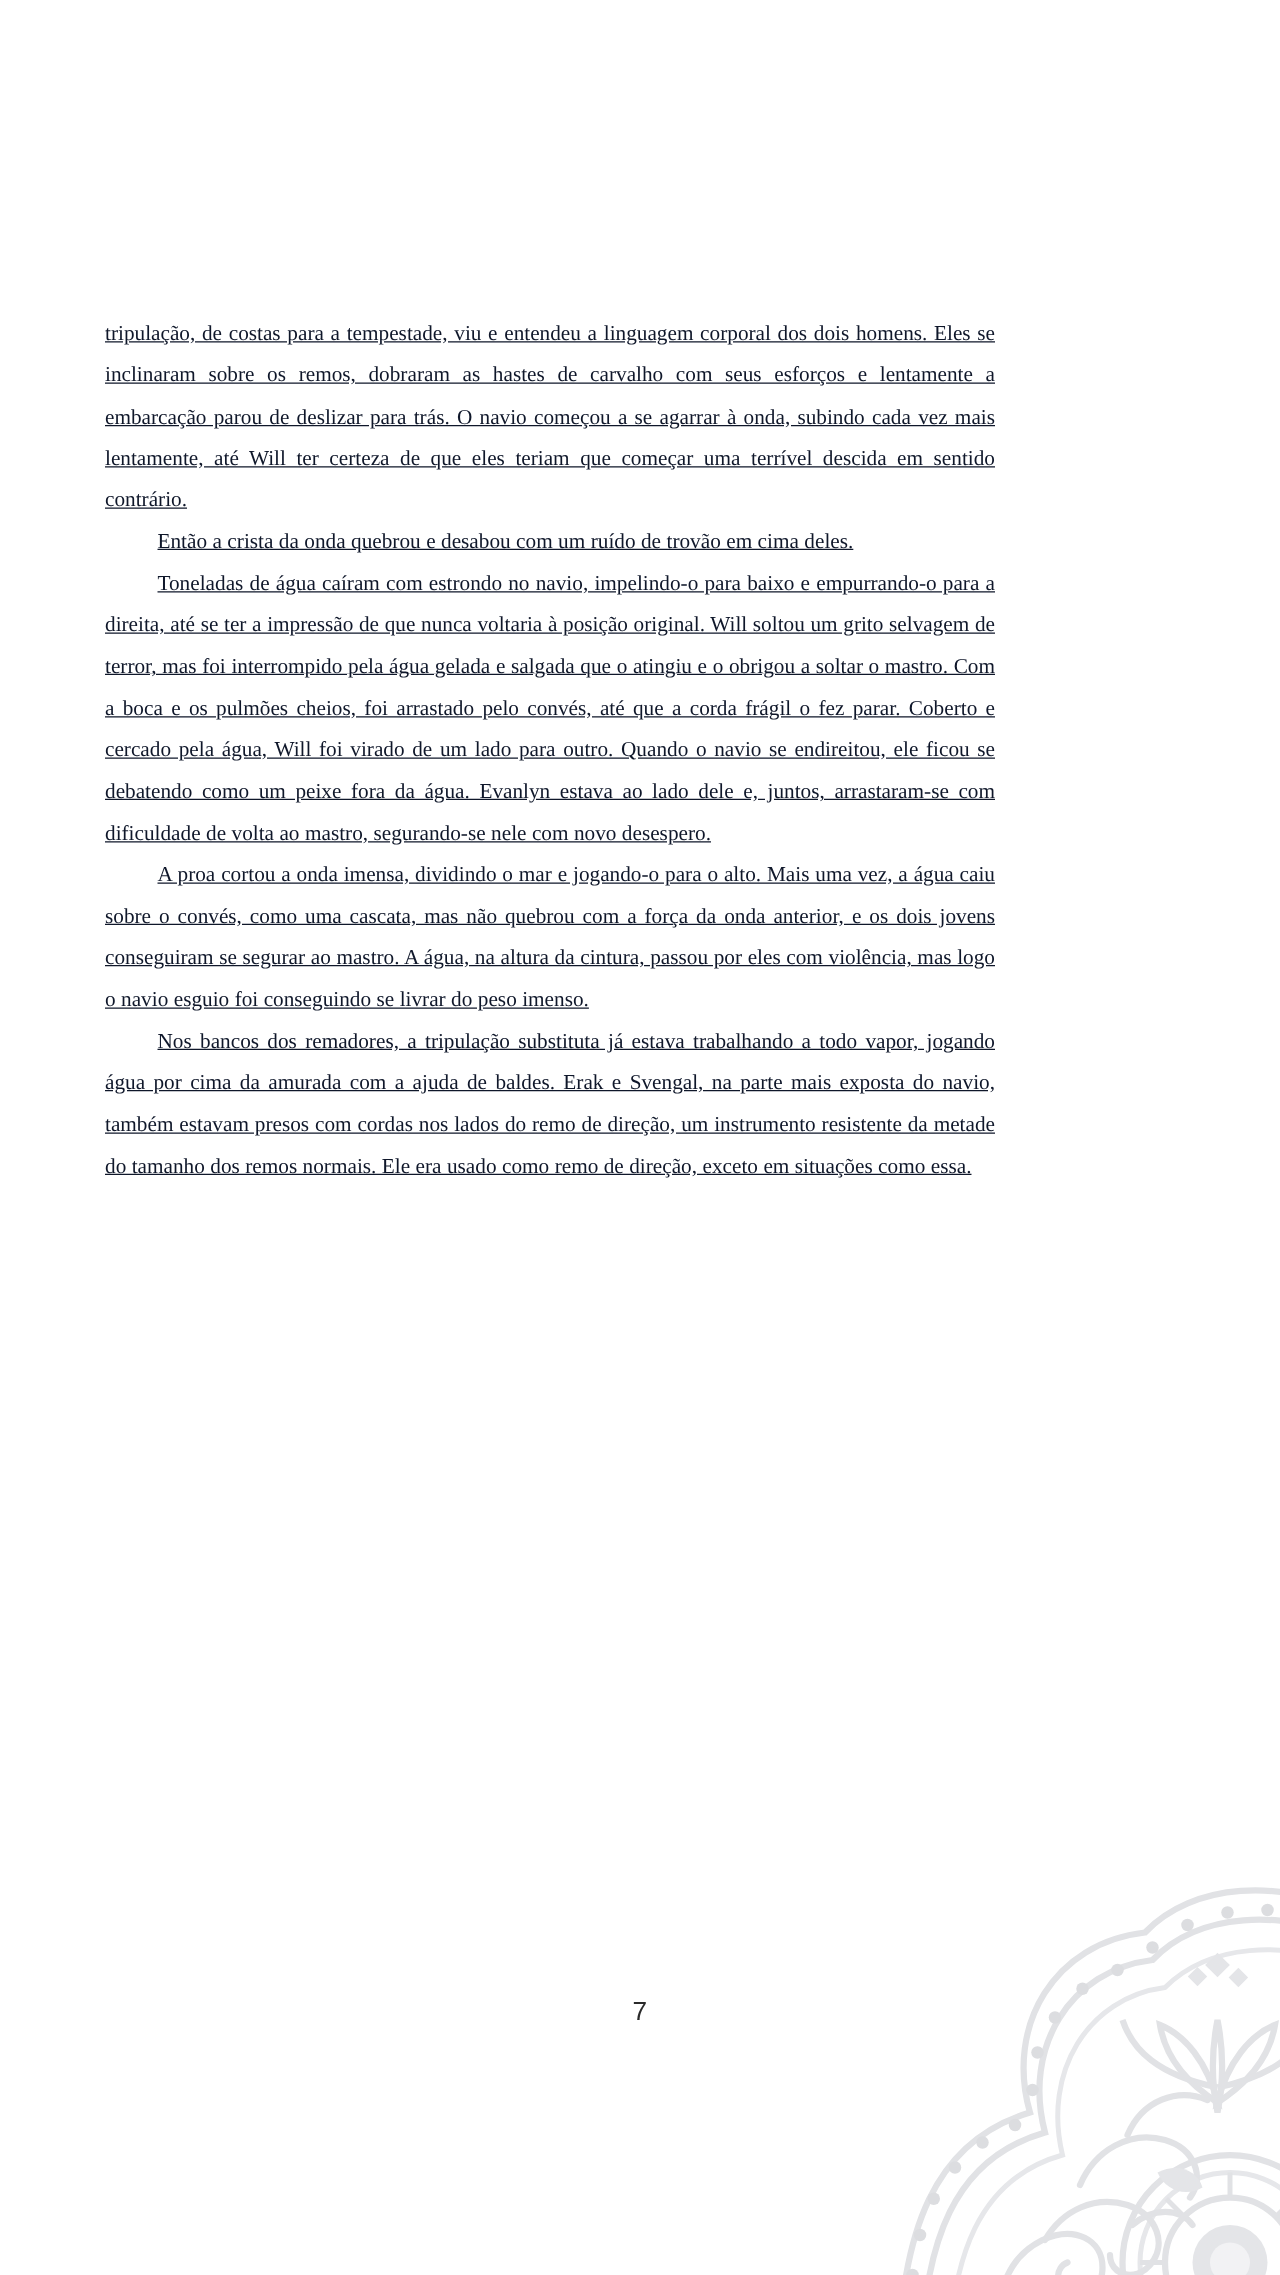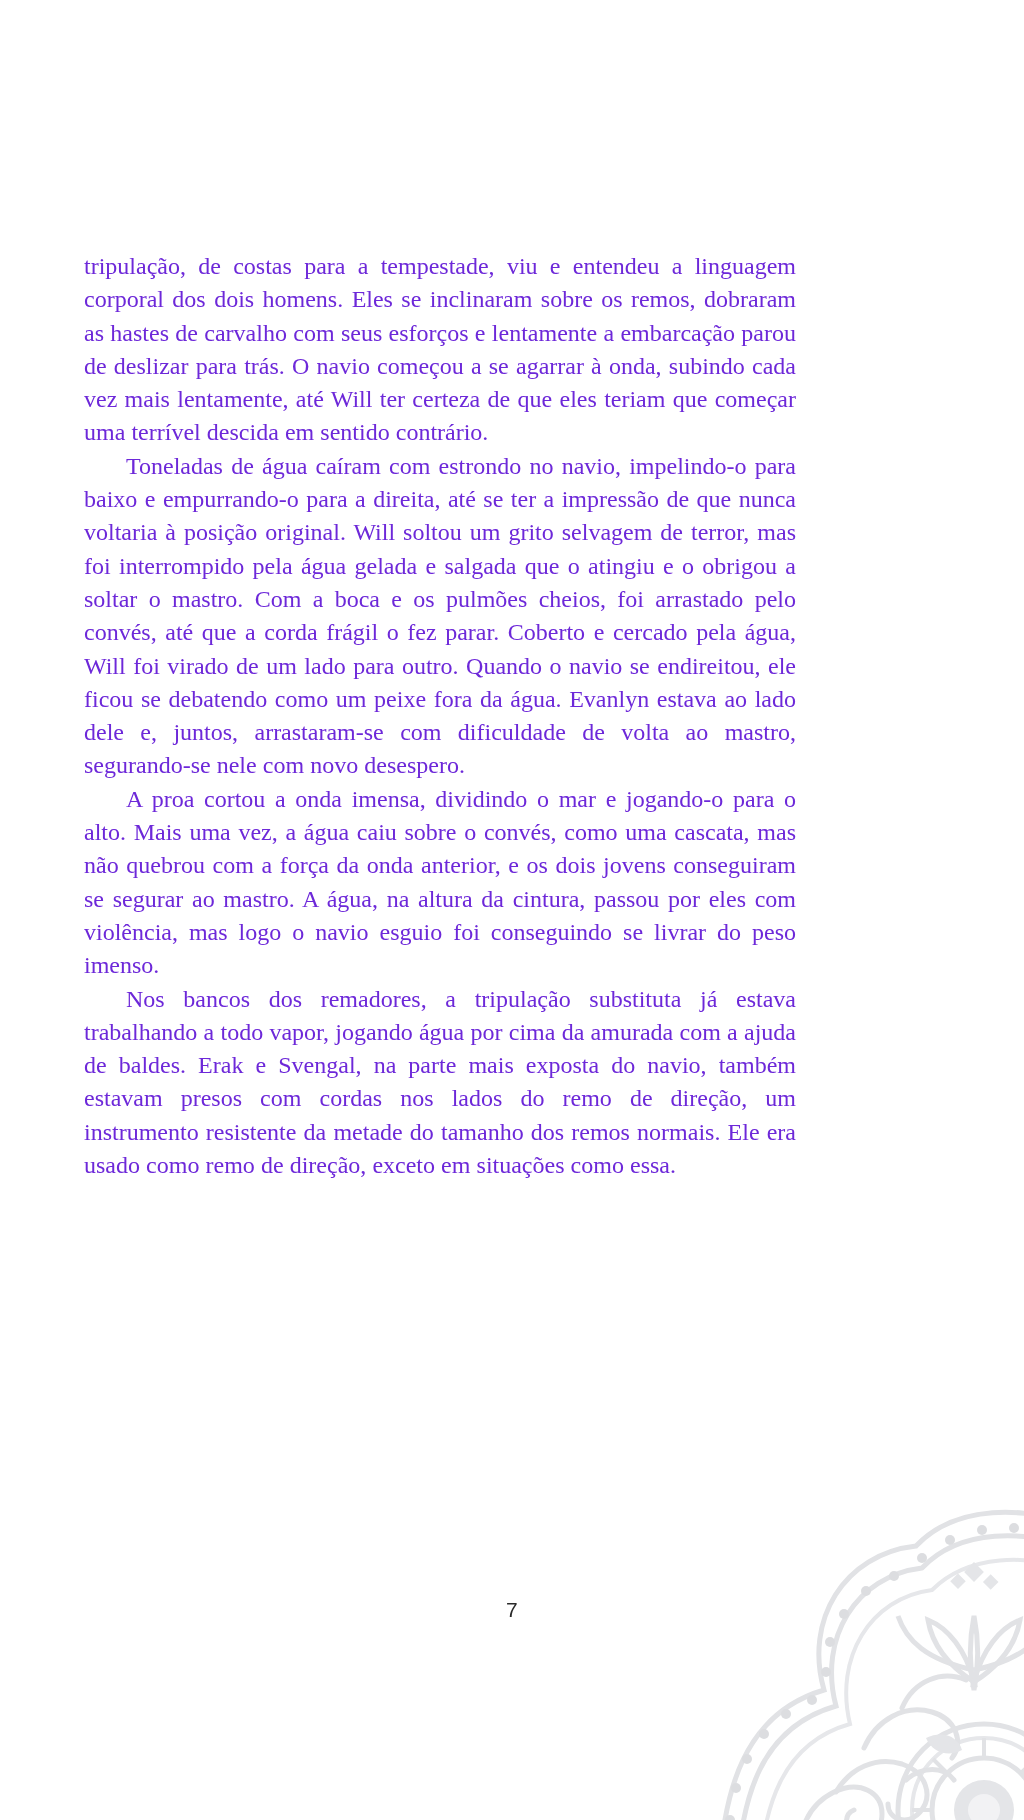--- a/index.html
+++ b/index.html
@@ -42,27 +42,28 @@
     position: absolute;
     left: 84px;
     top: 250px;
     width: 712px;
   }
 
   .para {
     margin: 0;
     text-align: justify;
     text-justify: inter-word;
-    font-size: 24px;
+    font-size: 17px;
     line-height: 33.3px;
-    color: #6d28d9;
+    color: #0f172a;
     hyphens: manual;
     -webkit-hyphens: manual;
     letter-spacing: 0.0px;
     word-spacing: 0.1px;
+    text-decoration: underline;
   }
   .para + .para {
     text-indent: 42px;
   }
 
   
   .folio {
     position: absolute;
     left: 0;
     right: 0;
@@ -74,20 +75,21 @@
     letter-spacing: 0.5px;
   }
 </style>
 </head>
 <body>
 
 <div class="page">
 
   <div class="text-column">
     <p class="para">tripulação, de costas para a tempestade, viu e entendeu a linguagem corporal dos dois homens. Eles se inclinaram sobre os remos, dobraram as hastes de carvalho com seus esforços e lentamente a embarcação parou de deslizar para trás. O navio começou a se agarrar à onda, subindo cada vez mais lentamente, até Will ter certeza de que eles teriam que começar uma terrível descida em sentido contrário.</p>
+    <p class="para">Então a crista da onda quebrou e desabou com um ruído de trovão em cima deles.</p>
     <p class="para">Toneladas de água caíram com estrondo no navio, impelindo-o para baixo e empurrando-o para a direita, até se ter a impressão de que nunca voltaria à posição original. Will soltou um grito selvagem de terror, mas foi interrompido pela água gelada e salgada que o atingiu e o obrigou a soltar o mastro. Com a boca e os pulmões cheios, foi arrastado pelo convés, até que a corda frágil o fez parar. Coberto e cercado pela água, Will foi virado de um lado para outro. Quando o navio se endireitou, ele ficou se debatendo como um peixe fora da água. Evanlyn estava ao lado dele e, juntos, arrastaram-se com dificuldade de volta ao mastro, segurando-se nele com novo desespero.</p>
     <p class="para">A proa cortou a onda imensa, dividindo o mar e jogando-o para o alto. Mais uma vez, a água caiu sobre o convés, como uma cascata, mas não quebrou com a força da onda anterior, e os dois jovens conseguiram se segurar ao mastro. A água, na altura da cintura, passou por eles com violência, mas logo o navio esguio foi conseguindo se livrar do peso imenso.</p>
     <p class="para">Nos bancos dos remadores, a tripulação substituta já estava trabalhando a todo vapor, jogando água por cima da amurada com a ajuda de baldes. Erak e Svengal, na parte mais exposta do navio, também estavam presos com cordas nos lados do remo de direção, um instrumento resistente da metade do tamanho dos remos normais. Ele era usado como remo de direção, exceto em situações como essa.</p>
   </div>
 
   <div class="folio">7</div>
 
   <div class="ornament">
     <svg viewBox="0 0 430 430" xmlns="http://www.w3.org/2000/svg" aria-hidden="true">
       <defs>

